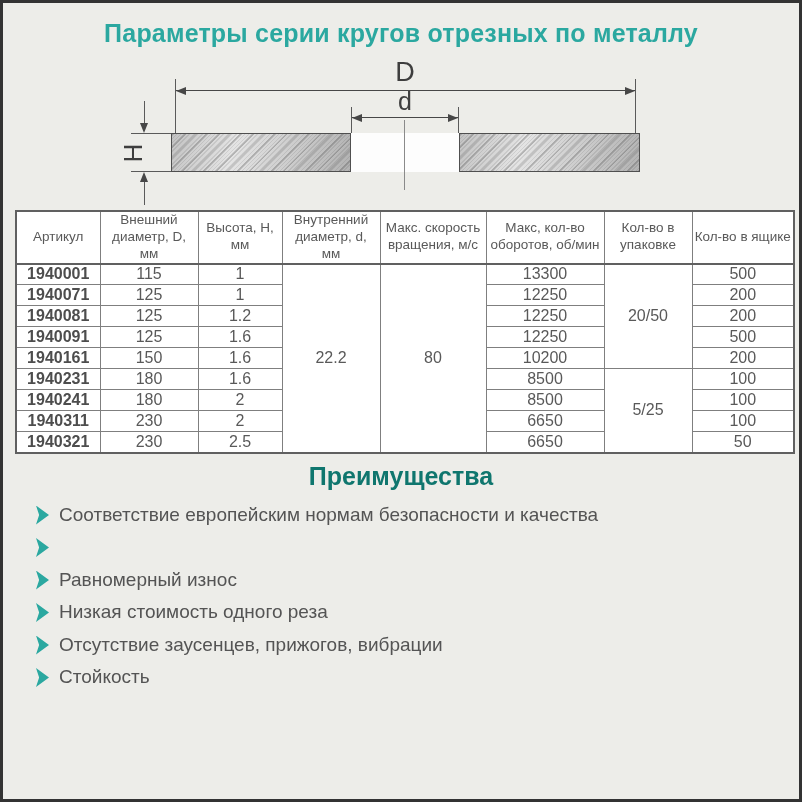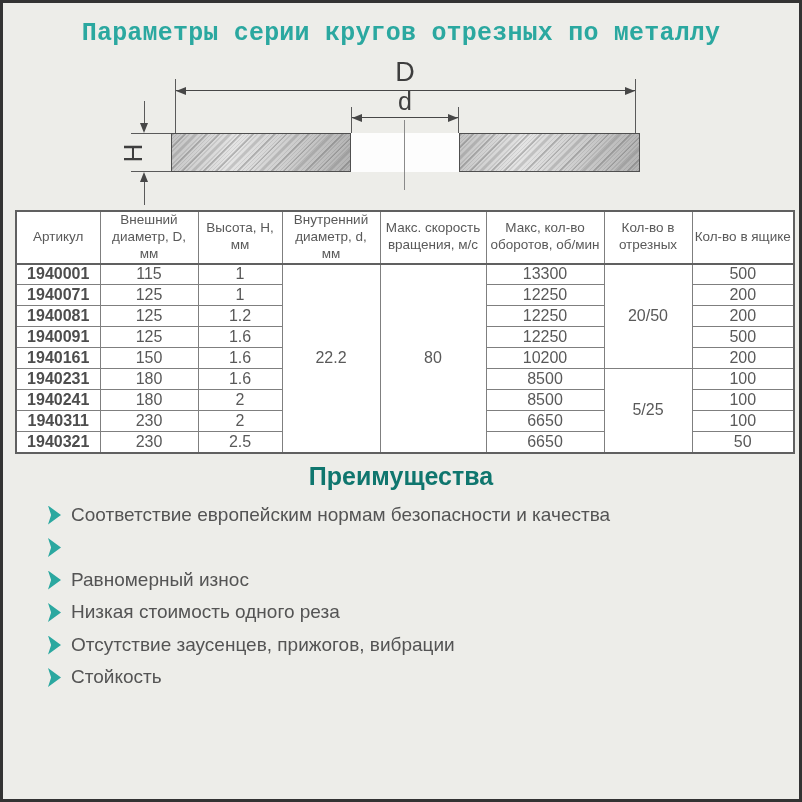--- a/index.html
+++ b/index.html
@@ -6,21 +6,21 @@
   html,body { width:802px; height:802px; }
   body { font-family:"Liberation Sans","DejaVu Sans",sans-serif; }
   .page {
     position:relative; width:802px; height:802px;
     background:#edede9; border:3px solid #333333; overflow:hidden;
   }
   
   .page-title {
     position:absolute; top:16px; left:0; width:100%;
     text-align:center; font-size:25px; font-weight:600;
-    color:#2ba8a0; letter-spacing:.2px;font-family:Liberation Mono, monospace;
+    color:#2ba8a0; letter-spacing:.2px;
   }
   
   .diagram { position:absolute; inset:0; }
   .diagram * { position:absolute; }
   .hatch {
     top:130px; height:39px; border:1px solid #4f4f4f;
     background:
       repeating-linear-gradient(135deg, rgba(40,40,40,.10) 0 1px, rgba(255,255,255,0) 1px 3px),
       repeating-linear-gradient(135deg, rgba(70,70,70,.20) 0 2px, rgba(255,255,255,0) 2px 8px),
       linear-gradient(105deg,#c3c3c3,#e4e4e4 35%,#d0d0d0 62%,#b2b2b2);
@@ -52,21 +52,21 @@
     overflow:hidden; padding:0 2px;
   }
   .spec-table th { height:40px; font-size:13.5px; font-weight:400; line-height:1.25; border-bottom:2px solid #606060; }
   .spec-table td { height:21px; font-size:16px;margin-top:33px; }
   .spec-table td.artikul { font-weight:700; color:#4d4d4d; }
   
   .adv-heading {
     position:absolute; top:459px; left:0; width:100%;
     text-align:center; font-size:25px; font-weight:600; color:#0f766e;
   }
-  .adv-list { position:absolute; top:499px; left:45px; width:740px; list-style:none; }
+  .adv-list { position:absolute; top:499px; left:33px; width:740px; list-style:none; }
   .adv-item { display:flex; align-items:center; height:26px; margin-bottom:6.5px; }
   .bullet {
     flex:0 0 13px; width:13px; height:19px; margin-right:10px;
     background:#2ba8a0;
     clip-path:polygon(0 0, 100% 50%, 0 100%, 24% 50%);
   }
   .adv-text { font-size:19px; color:#545454; line-height:1.2; white-space:nowrap; }
 </style>
 </head>
 <body>
@@ -117,21 +117,21 @@
         <col style="width:102px">
     </colgroup>
     <thead>
       <tr>
         <th>Артикул</th>
         <th>Внешний диаметр, D, мм</th>
         <th>Высота, H, мм</th>
         <th>Внутренний диаметр, d, мм</th>
         <th>Макс. скорость вращения, м/с</th>
         <th>Макс, кол-во оборотов, об/мин</th>
-        <th>Кол-во в отрезных</th>
+        <th>Кол-во в упаковке</th>
         <th>Кол-во в ящике</th>
       </tr>
     </thead>
     <tbody>
       <tr>
         <td class="artikul">1940001</td>
         <td>115</td>
         <td>1</td>
         <td rowspan="9">22.2</td>
         <td rowspan="9">80</td>

